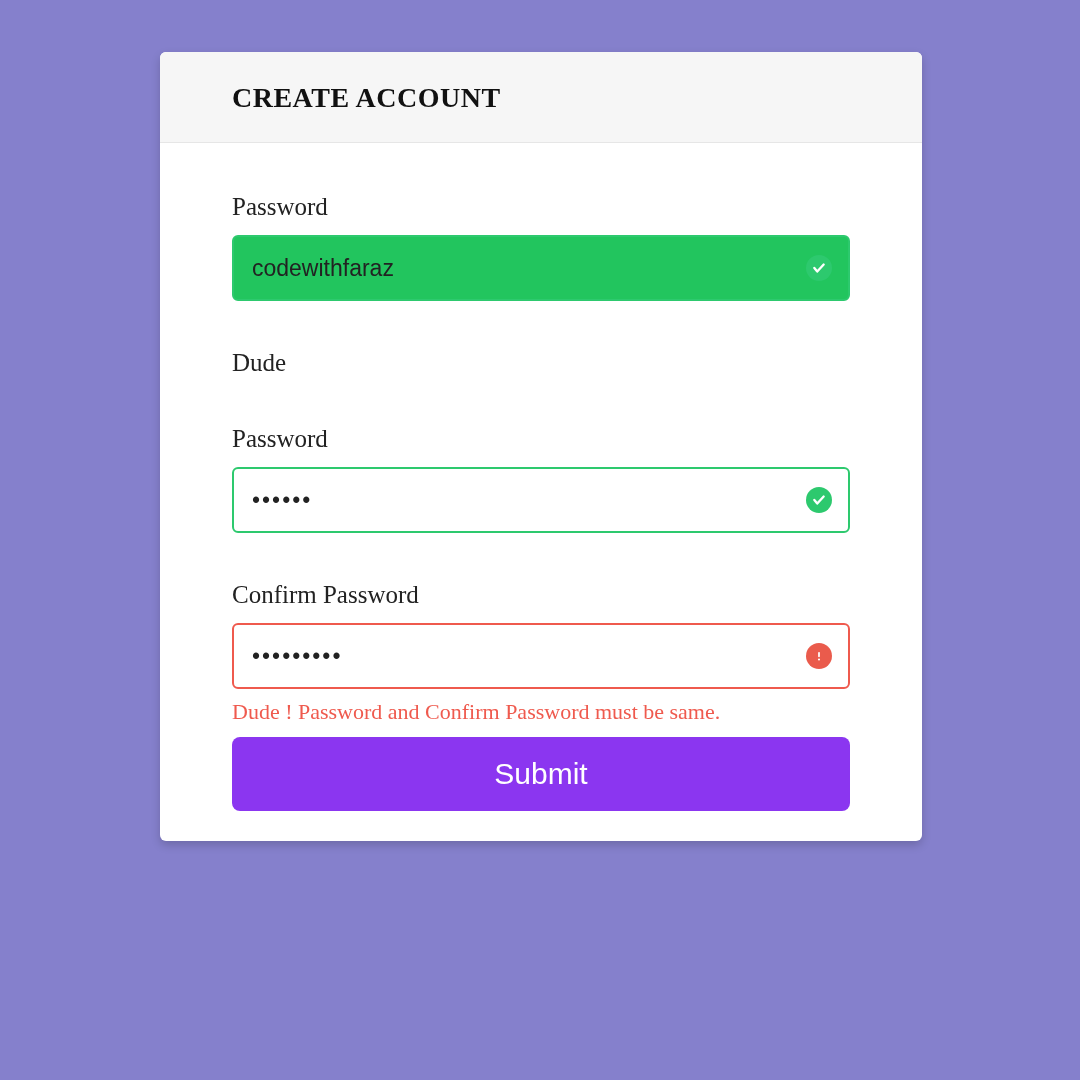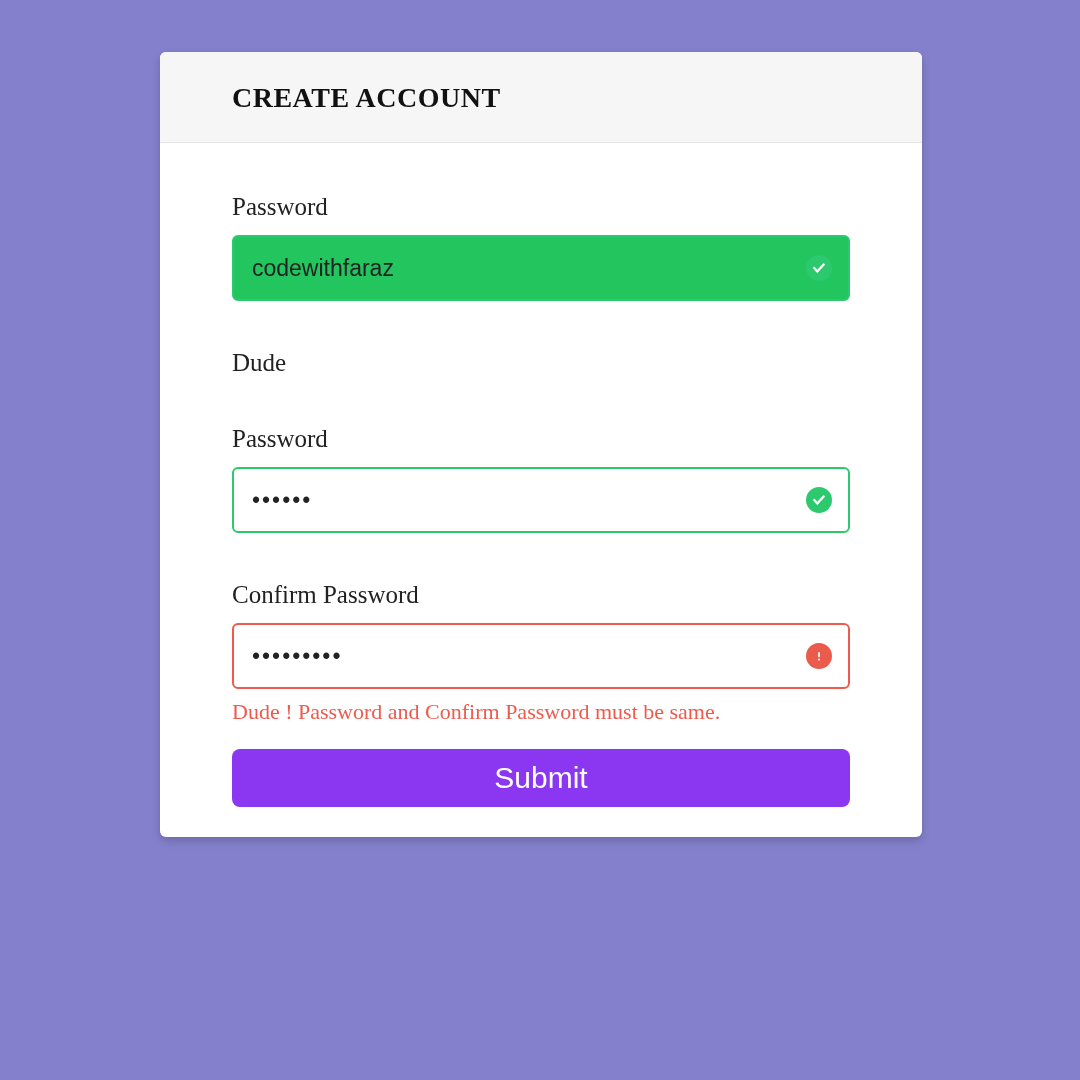--- a/index.html
+++ b/index.html
@@ -84,25 +84,25 @@
       justify-content: center;
     }
     .status-icon.ok { background: #2dc96e; }
     .status-icon.err { background: #ea5b4c; }
     .status-icon svg { width: 14px; height: 14px; }
     .error-msg {
       color: #ef5a4e;
       font-size: 22px;
       font-family: Georgia, 'Times New Roman', serif;
       margin-top: 10px;
-      margin-bottom: 24px;
+      margin-bottom: 12px;
     }
     .submit-btn {
       width: 100%;
-      height: 58px;
+      height: 74px;
       background: #8b36f0;
       border: none;
       border-radius: 8px;
       color: #fff;
       font-size: 30px;
       font-family: Arial, Helvetica, sans-serif;
       cursor: pointer;
     }
     input[type=password] {
       letter-spacing: 2px;

